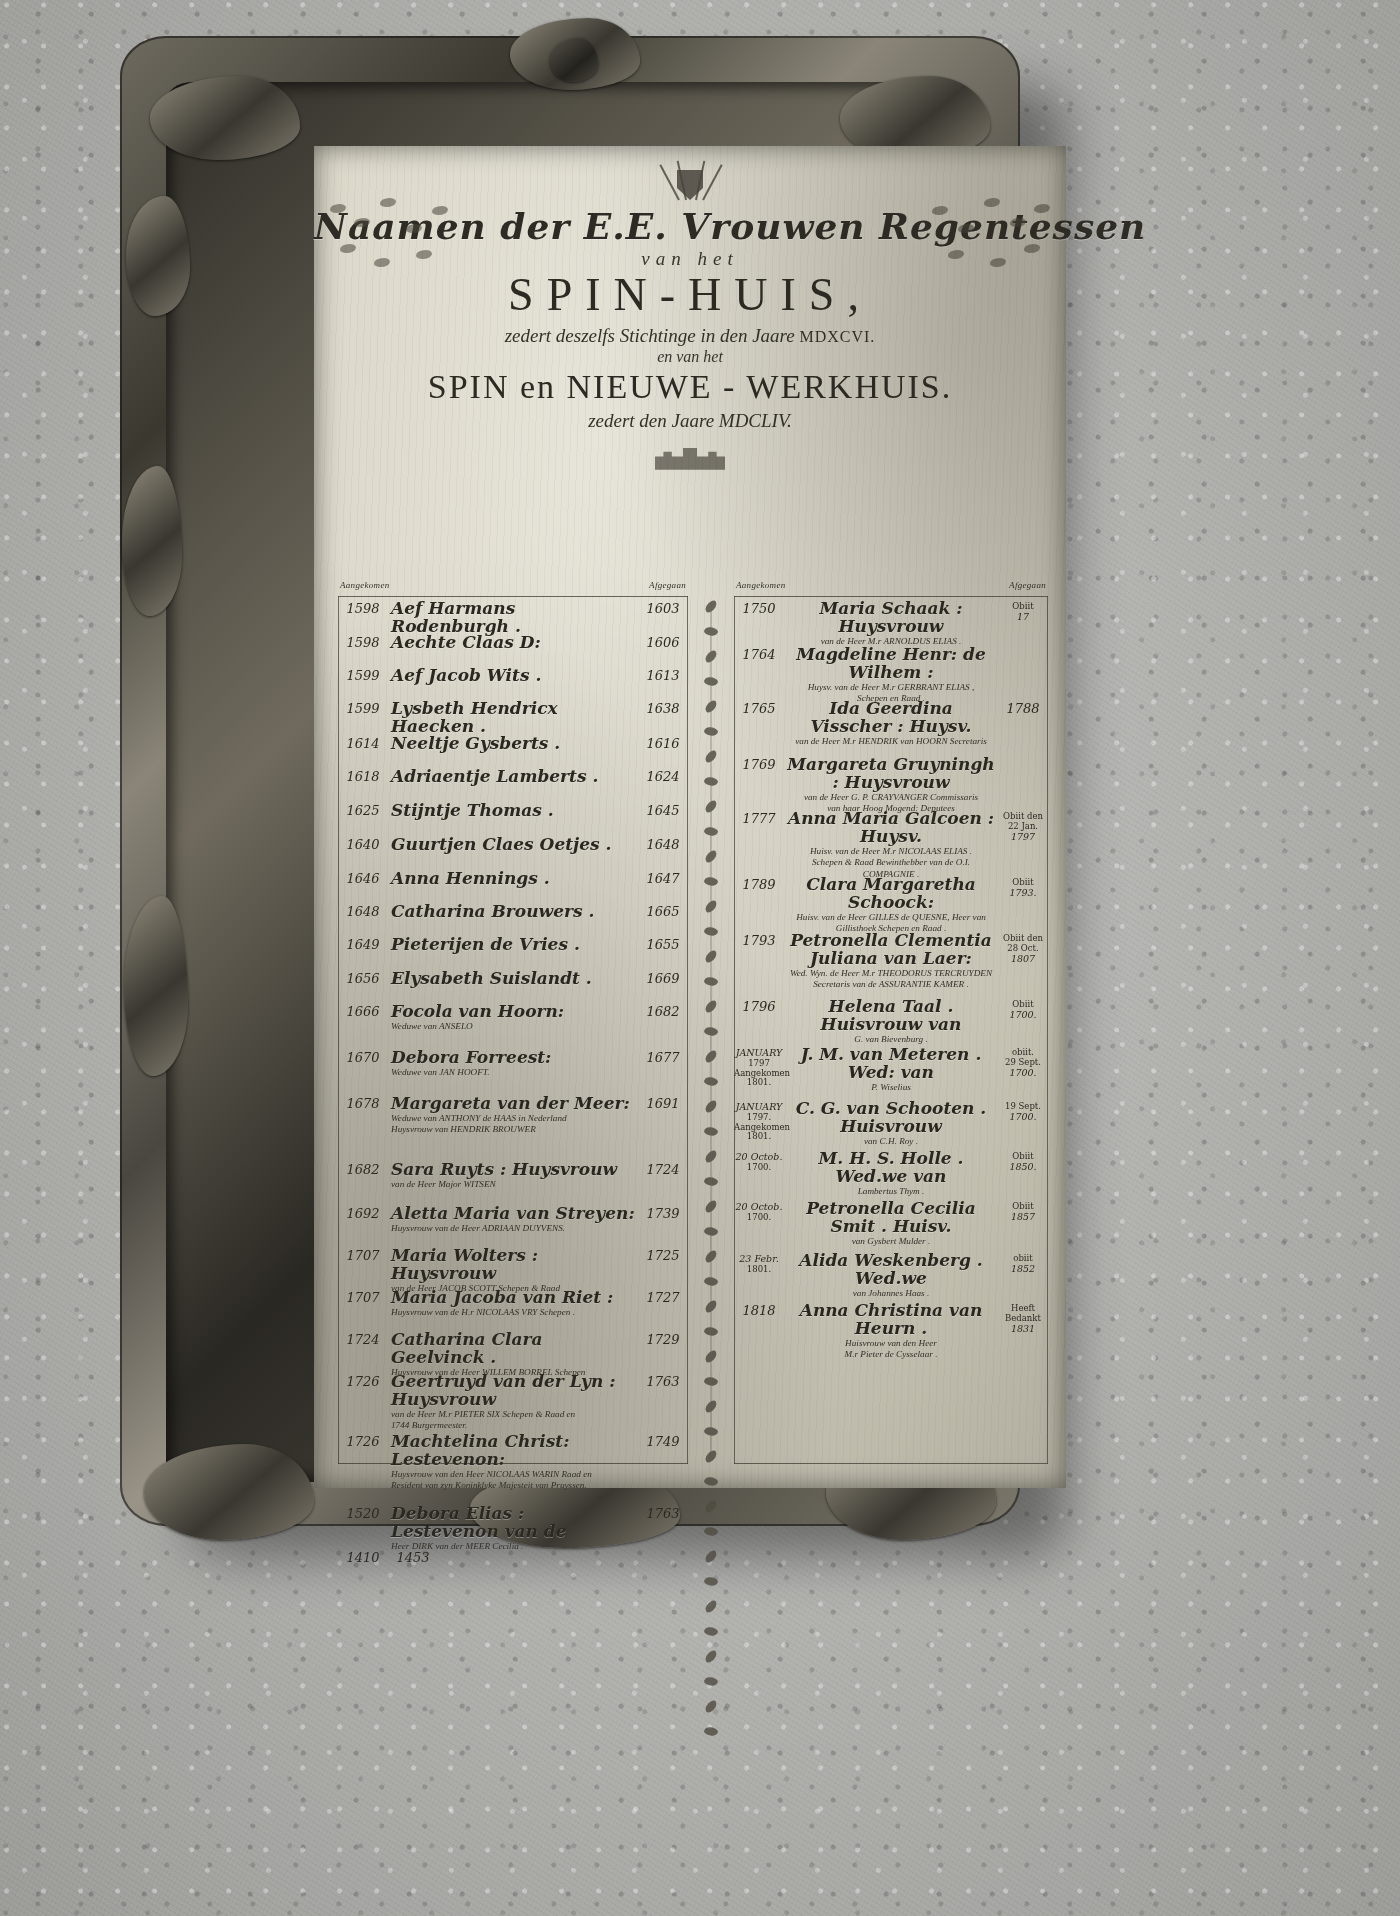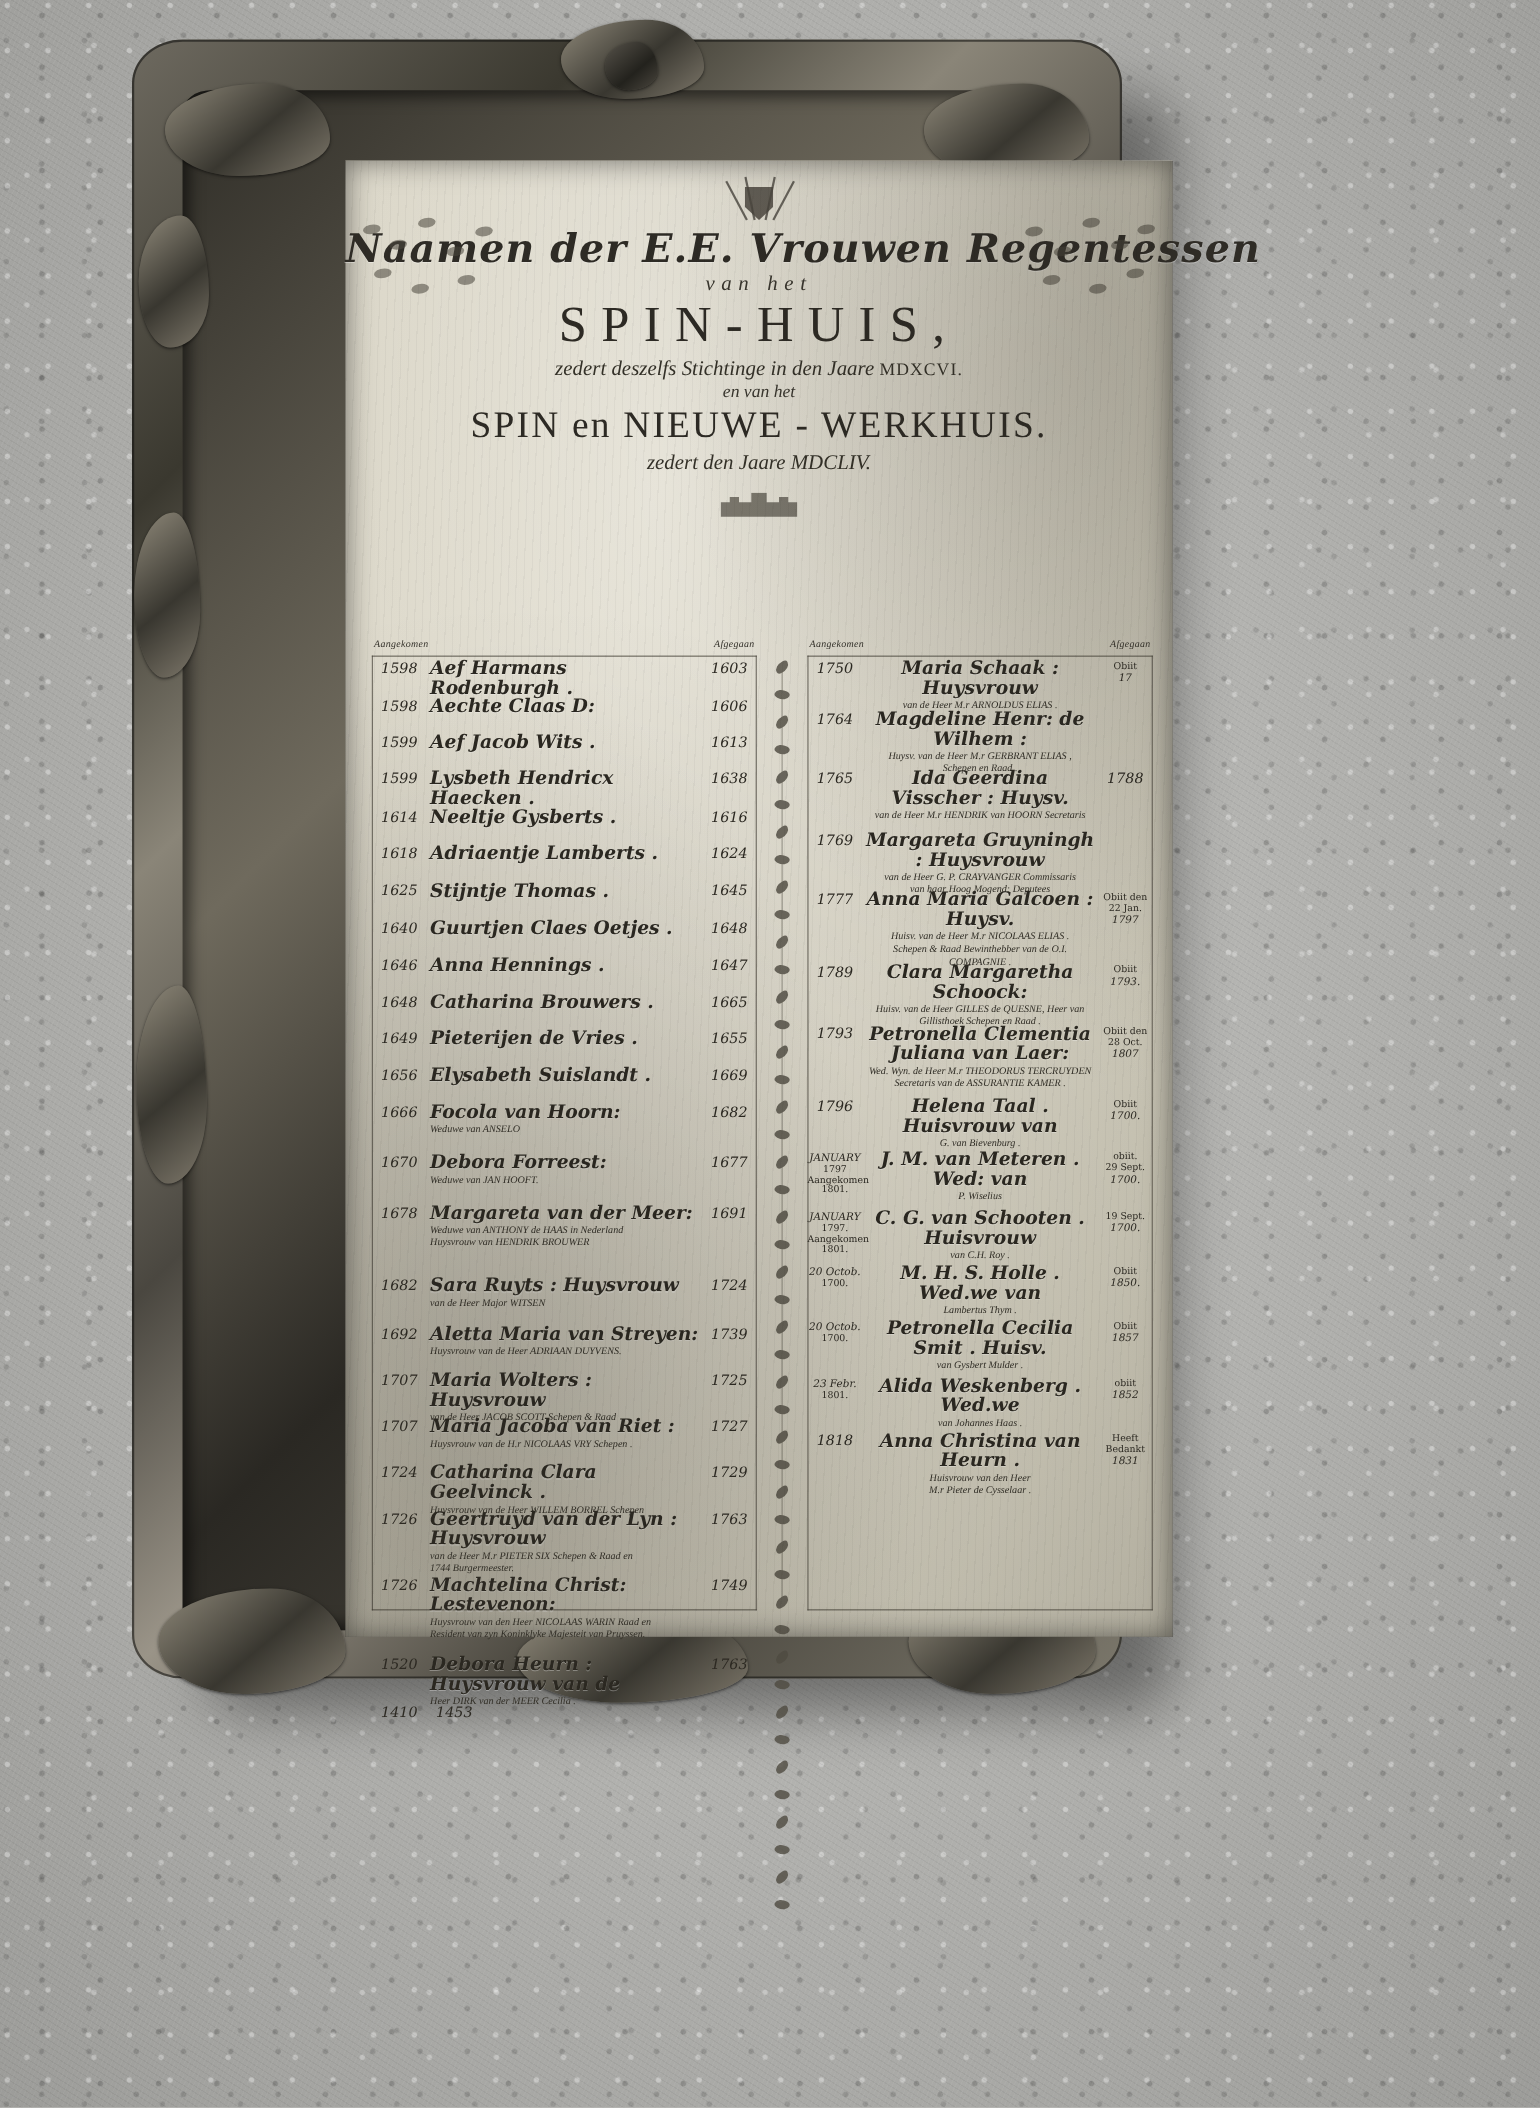--- a/index.html
+++ b/index.html
@@ -444,21 +444,21 @@
                 <div class="note">
                   <div>Huysvrouw van den Heer NICOLAAS WARIN Raad en</div>
                   <div>Resident van zyn Koninklyke Majesteit van Pruyssen.</div>
                 </div>
               </div>
               <div class="yrbox"><span class="">1749</span></div>
             </div>
             <div class="row" style="height: 44px;">
               <div class="yrbox"><span class="">1520</span></div>
               <div class="nm">
-                <div class="main">Debora Heurn : Huysvrouw van de</div>
+                <div class="main">Debora Elias : Lestevenon van de</div>
                 <div class="note">
                   <div>Heer DIRK van der MEER Cecilia .</div>
                 </div>
               </div>
               <div class="yrbox"><span class="">1763</span></div>
             </div>
             <div class="row" style="height: 44px;">
               <div class="yrbox"><span class="">1410</span></div>
               <div class="yrbox"><span class="">1453</span></div>
             </div>

